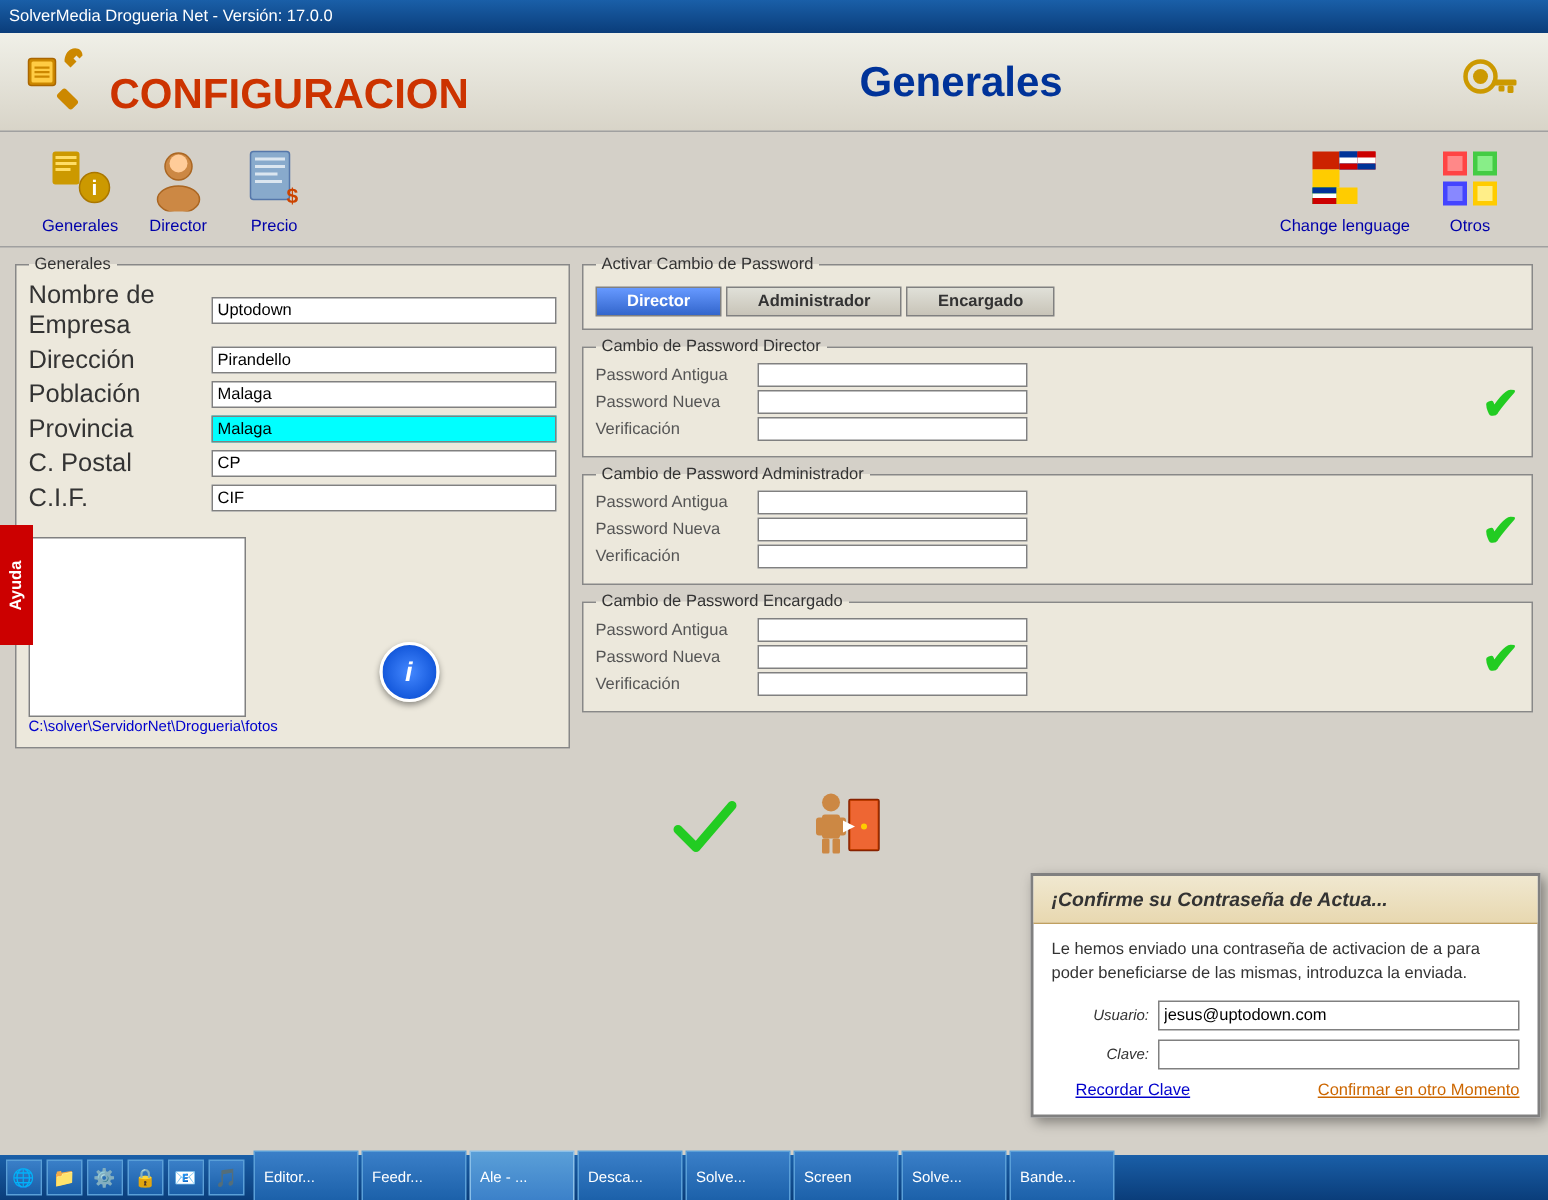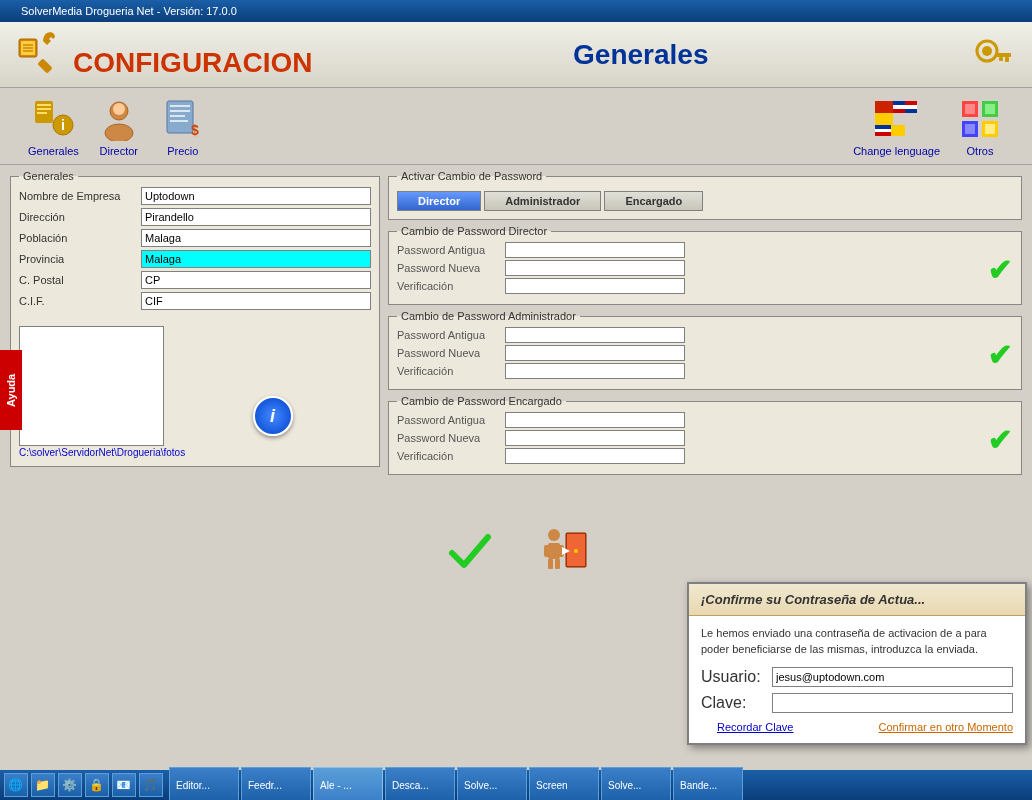--- a/index.html
+++ b/index.html
@@ -2,21 +2,21 @@
 <html><head>
   <meta charset="utf-8">
   <style>
     * { margin: 0; padding: 0; box-sizing: border-box; }
     body { width: 1032px; height: 800px; background: #d4d0c8; font-family: 'Tahoma', sans-serif; font-size: 11px; overflow: hidden; position: relative; }
 
     
     .title-bar {
       background: linear-gradient(to bottom, #1a5fa8, #0a3d7a);
       color: white;
-      padding: 3px 21px;
+      padding: 3px 6px;
       font-size: 11px;
       display: flex;
       align-items: center;
       height: 22px;
     }
 
     
     .header-area {
       background: linear-gradient(to bottom, #f0f0e8, #d8d4c8);
       padding: 8px 15px;
@@ -90,21 +90,21 @@
     }
 
     .form-row {
       display: flex;
       align-items: center;
       margin-bottom: 3px;
     }
 
     .form-label {
       width: 122px;
-      font-size: 11px;
+      font-size: 17px;
       color: #333;
     }
 
     .form-input {
       flex: 1;
       height: 18px;
       border: 1px solid #808080;
       background: white;
       padding: 1px 3px;
       font-size: 11px;
@@ -266,24 +266,25 @@
     }
 
     .dialog-field-row {
       display: flex;
       align-items: center;
       margin-bottom: 6px;
     }
 
     .dialog-field-label {
       width: 65px;
-      font-size: 16px;
+      font-size: 10px;
       color: #333;
-      text-align: left;
+      text-align: right;
       margin-right: 6px;
+      font-style: italic;
     }
 
     .dialog-field-input {
       flex: 1;
       height: 20px;
       border: 1px solid #808080;
       background: white;
       padding: 1px 3px;
       font-size: 11px;
     }

